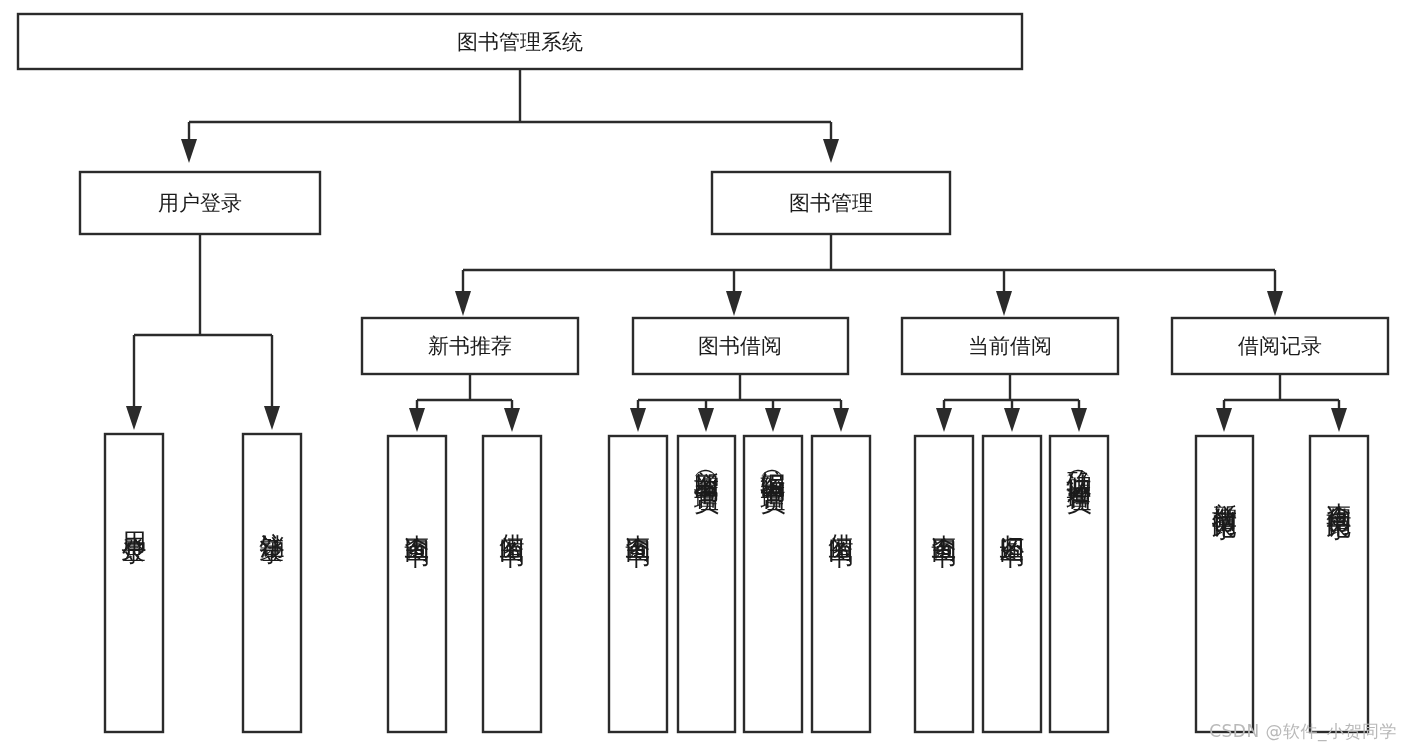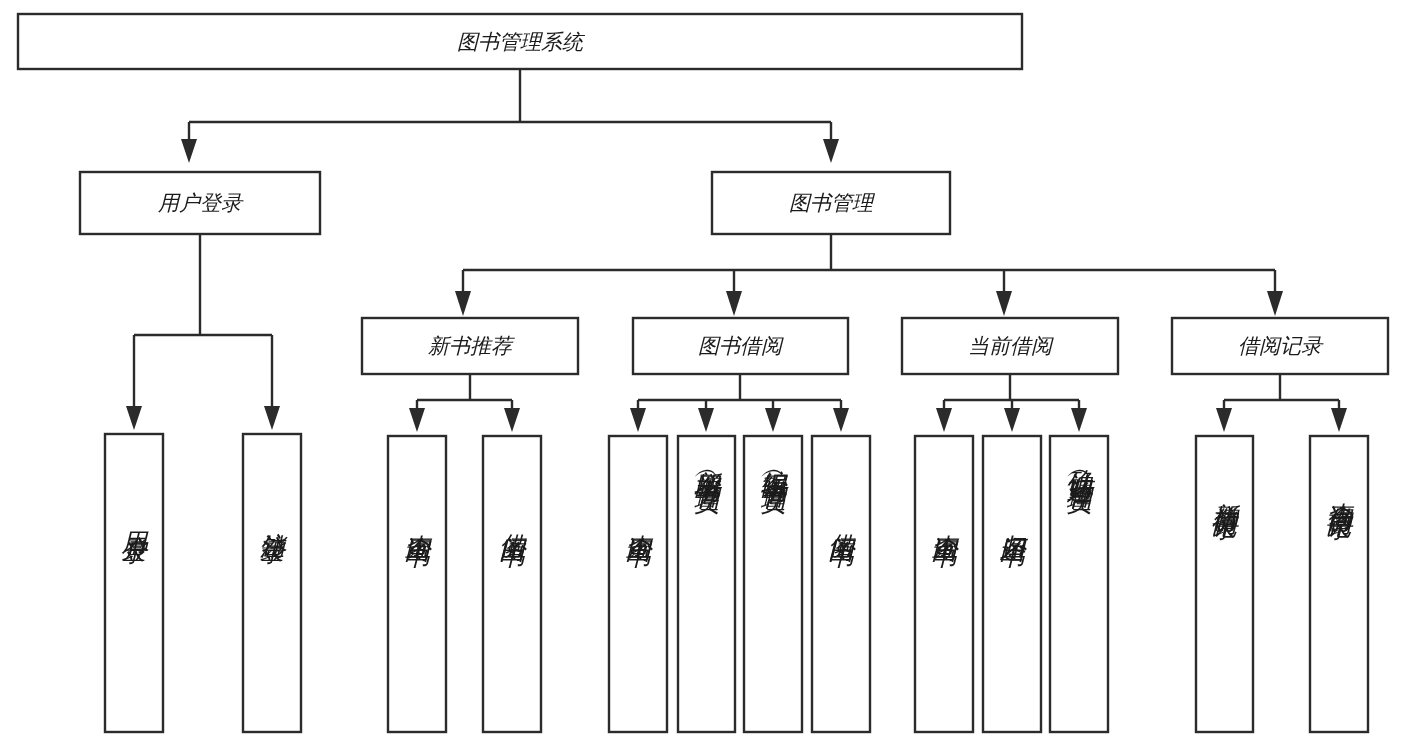--- a/index.html
+++ b/index.html
@@ -11,21 +11,20 @@
     width: 1405px;
     height: 747px;
     font-family: "DejaVu Sans", "Liberation Sans", sans-serif;
     overflow: hidden;
   }
   #diagram-root {
     position: relative;
     width: 1405px;
     height: 747px;
     background: #ffffff;
-    font-style: italic;
   }
   svg#tree-svg {
     position: absolute;
     left: 0;
     top: 0;
     width: 1405px;
     height: 747px;
   }
   .node-box {
     fill: #ffffff;
@@ -226,14 +225,15 @@
     <span class="leaf-label">确认归还（管理员）</span>
   </div>
 
   <div class="leaf-label-wrap" style="left:1196px; top:436px; width:57px; height:296px; padding-top:46px;">
     <span class="leaf-label">新增借阅记录</span>
   </div>
   <div class="leaf-label-wrap" style="left:1310px; top:436px; width:58px; height:296px; padding-top:46px;">
     <span class="leaf-label">查询借阅记录</span>
   </div>
 
+  <div class="watermark">CSDN @软件_小贺同学</div>
 
 </div>
 
 </body></html>

